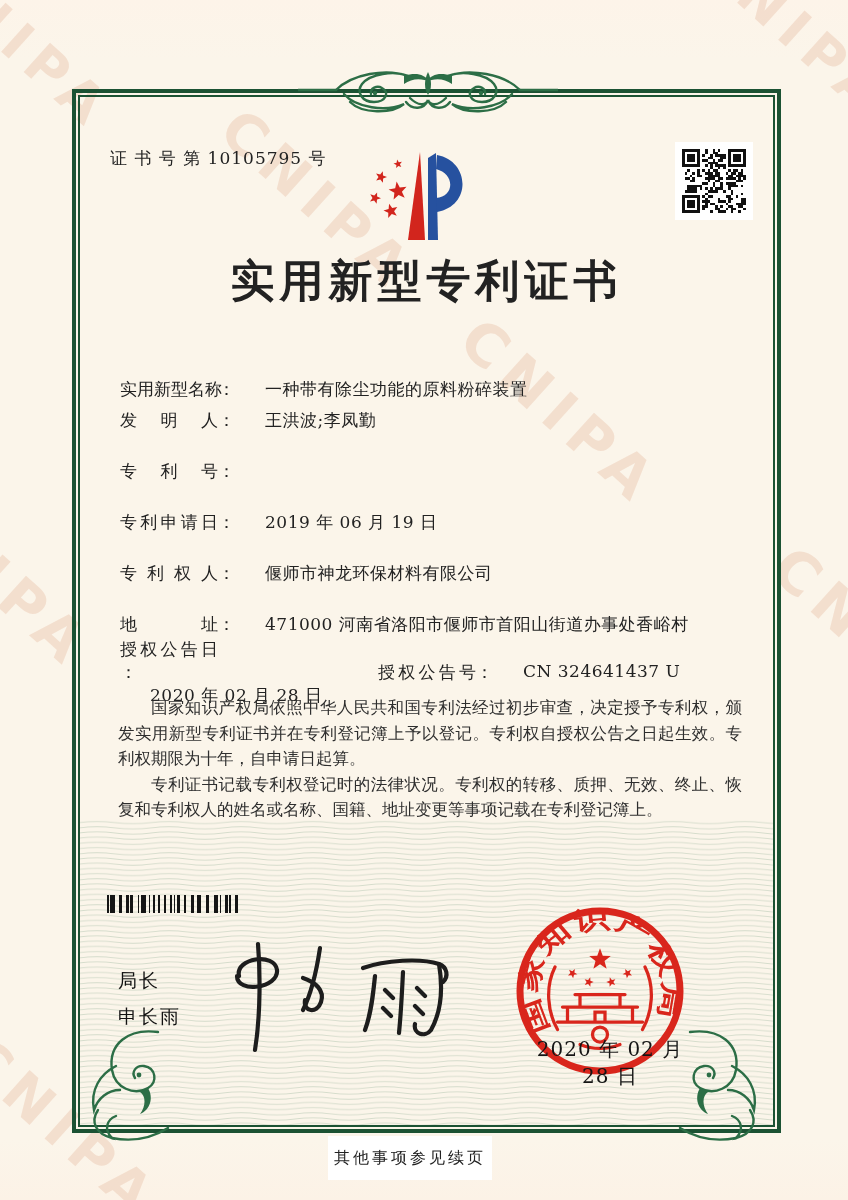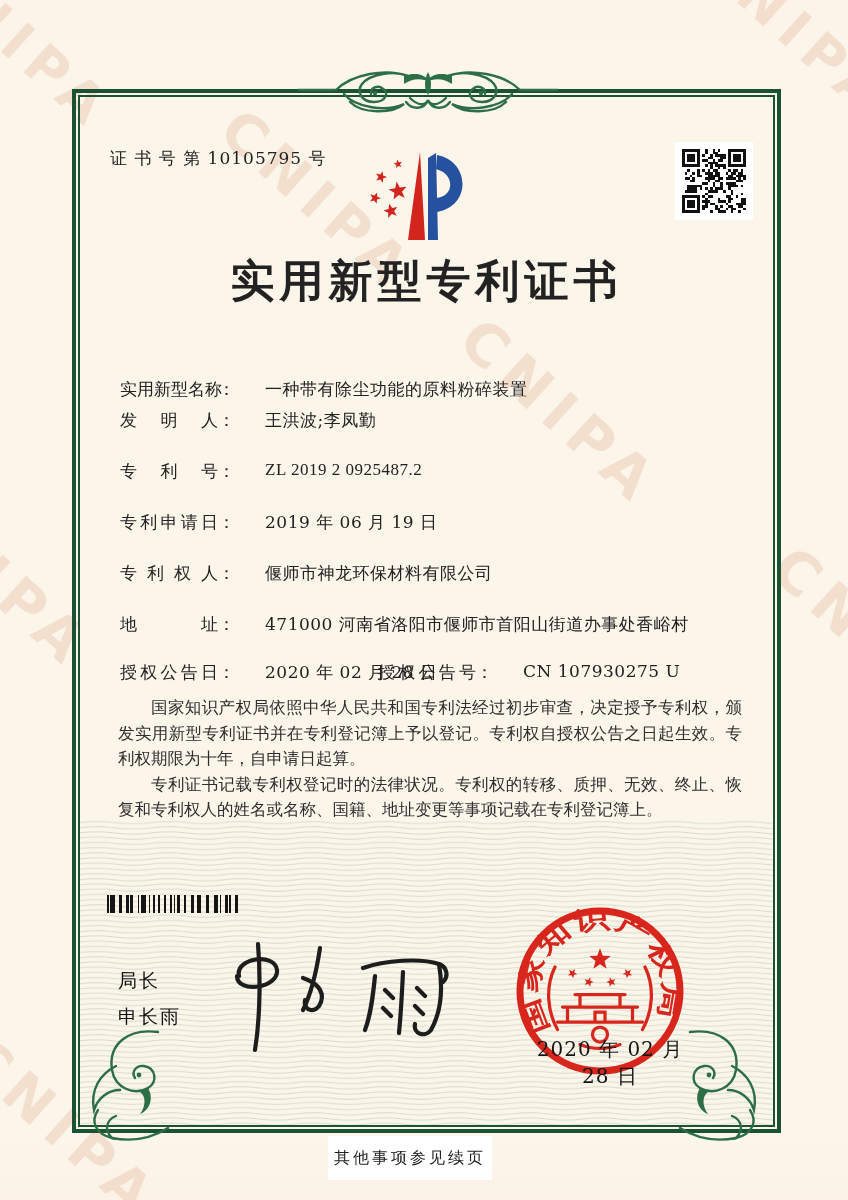--- a/index.html
+++ b/index.html
@@ -352,47 +352,46 @@
         <span class="field-value">一种带有除尘功能的原料粉碎装置</span>
     </div>
     <div class="field-row" style="top:409px;">
       <span class="field-label">发明人</span>
         <span>：</span>
         <span class="field-value">王洪波;李凤勤</span>
     </div>
     <div class="field-row" style="top:460px;font-family:Liberation Serif, serif;">
       <span class="field-label">专利号</span>
         <span>：</span>
-        <span class="field-value">ZL 2019 2 0925487.2</span>
     </div>
     <div class="field-row" style="top:511px;">
       <span class="field-label">专利申请日</span>
         <span>：</span>
         <span class="field-value">2019 年 06 月 19 日</span>
     </div>
     <div class="field-row" style="top:562px;">
       <span class="field-label">专利权人</span>
         <span>：</span>
         <span class="field-value">偃师市神龙环保材料有限公司</span>
     </div>
     <div class="field-row" style="top:613px;">
       <span class="field-label">地址</span>
         <span>：</span>
         <span class="field-value">471000 河南省洛阳市偃师市首阳山街道办事处香峪村</span>
     </div>
 
-    <div class="grant-group" style="left:120px; top:661px;">
+    <div class="grant-group" style="left:120px; top:638px;flex-direction:column;">
       <span class="field-label">授权公告日</span>
         <span>：</span>
         <span class="field-value">2020 年 02 月 28 日</span>
     </div>
     <div class="grant-group" style="left:378px; top:661px;">
       <span class="field-label">授权公告号</span>
         <span>：</span>
-        <span class="field-value">CN 107930275 U</span>
+        <span class="field-value">CN 324641437 U</span>
     </div>
 
     <div class="paras">
       <p>国家知识产权局依照中华人民共和国专利法经过初步审查，决定授予专利权，颁发实用新型专利证书并在专利登记簿上予以登记。专利权自授权公告之日起生效。专利权期限为十年，自申请日起算。</p>
       <p>专利证书记载专利权登记时的法律状况。专利权的转移、质押、无效、终止、恢复和专利权人的姓名或名称、国籍、地址变更等事项记载在专利登记簿上。</p>
     </div>
 
     <div class="barcode" id="barcode">
         <div style="width: 1.55px; background: rgb(21, 21, 21);"></div>
         <div style="width: 1.55px; background: transparent;"></div>

